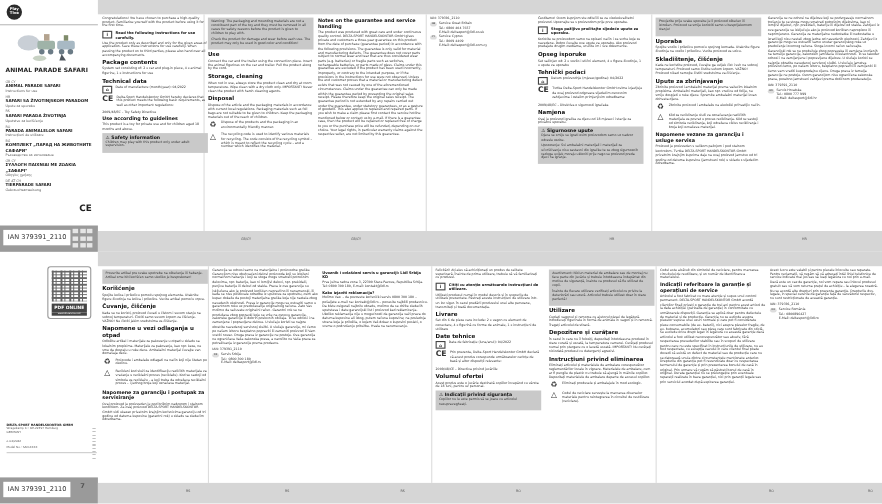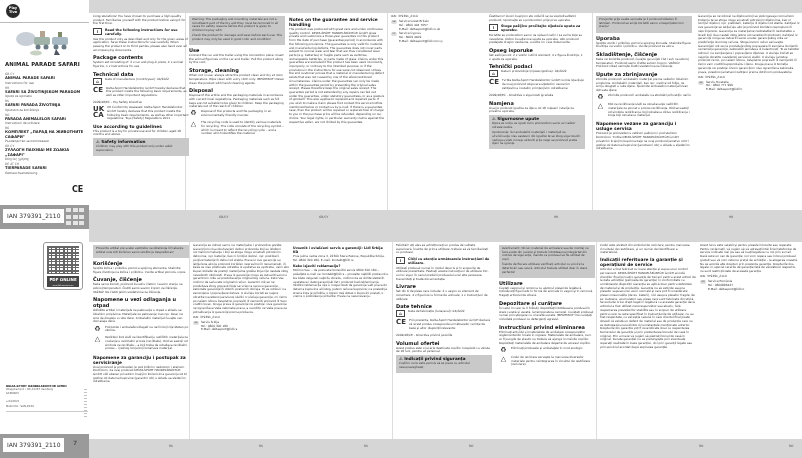--- a/index.html
+++ b/index.html
@@ -156,24 +156,20 @@
     <h3>Technical data</h3>
     <div class="ico-row">
       <span class="ico">⌂</span>
       <p>Date of manufacture (month/year): 04/2022</p>
     </div>
     <div class="ico-row">
       <span class="ico ce">CE</span>
       <p>Delta-Sport Handelskontor GmbH hereby declares that this product meets the following basic requirements, as well as other important regulations:</p>
     </div>
     <p>2009/48/EC – Toy Safety Directive</p>
-    <div class="ico-row">
-      <span class="ukca">UK CA</span>
-      <p>UK Conformity Assessed. Delta-Sport Handelskontor GmbH hereby declares that this product meets the following basic requirements, as well as other important regulations: Toys (Safety) Regulations 2011</p>
-    </div>
     <h4 style="font-size:4.4px">Use according to guidelines</h4>
     <p>This product is a toy for private use and for children aged 18 months and above.</p>
     <div class="notebox">
       <h4><span>⚠ </span><span>Safety information</span></h4>
       <p>Children may play with this product only under adult supervision.</p>
     </div>
   </div>
 
   <div class="col" style="left:189px">
     <div class="notebox">

